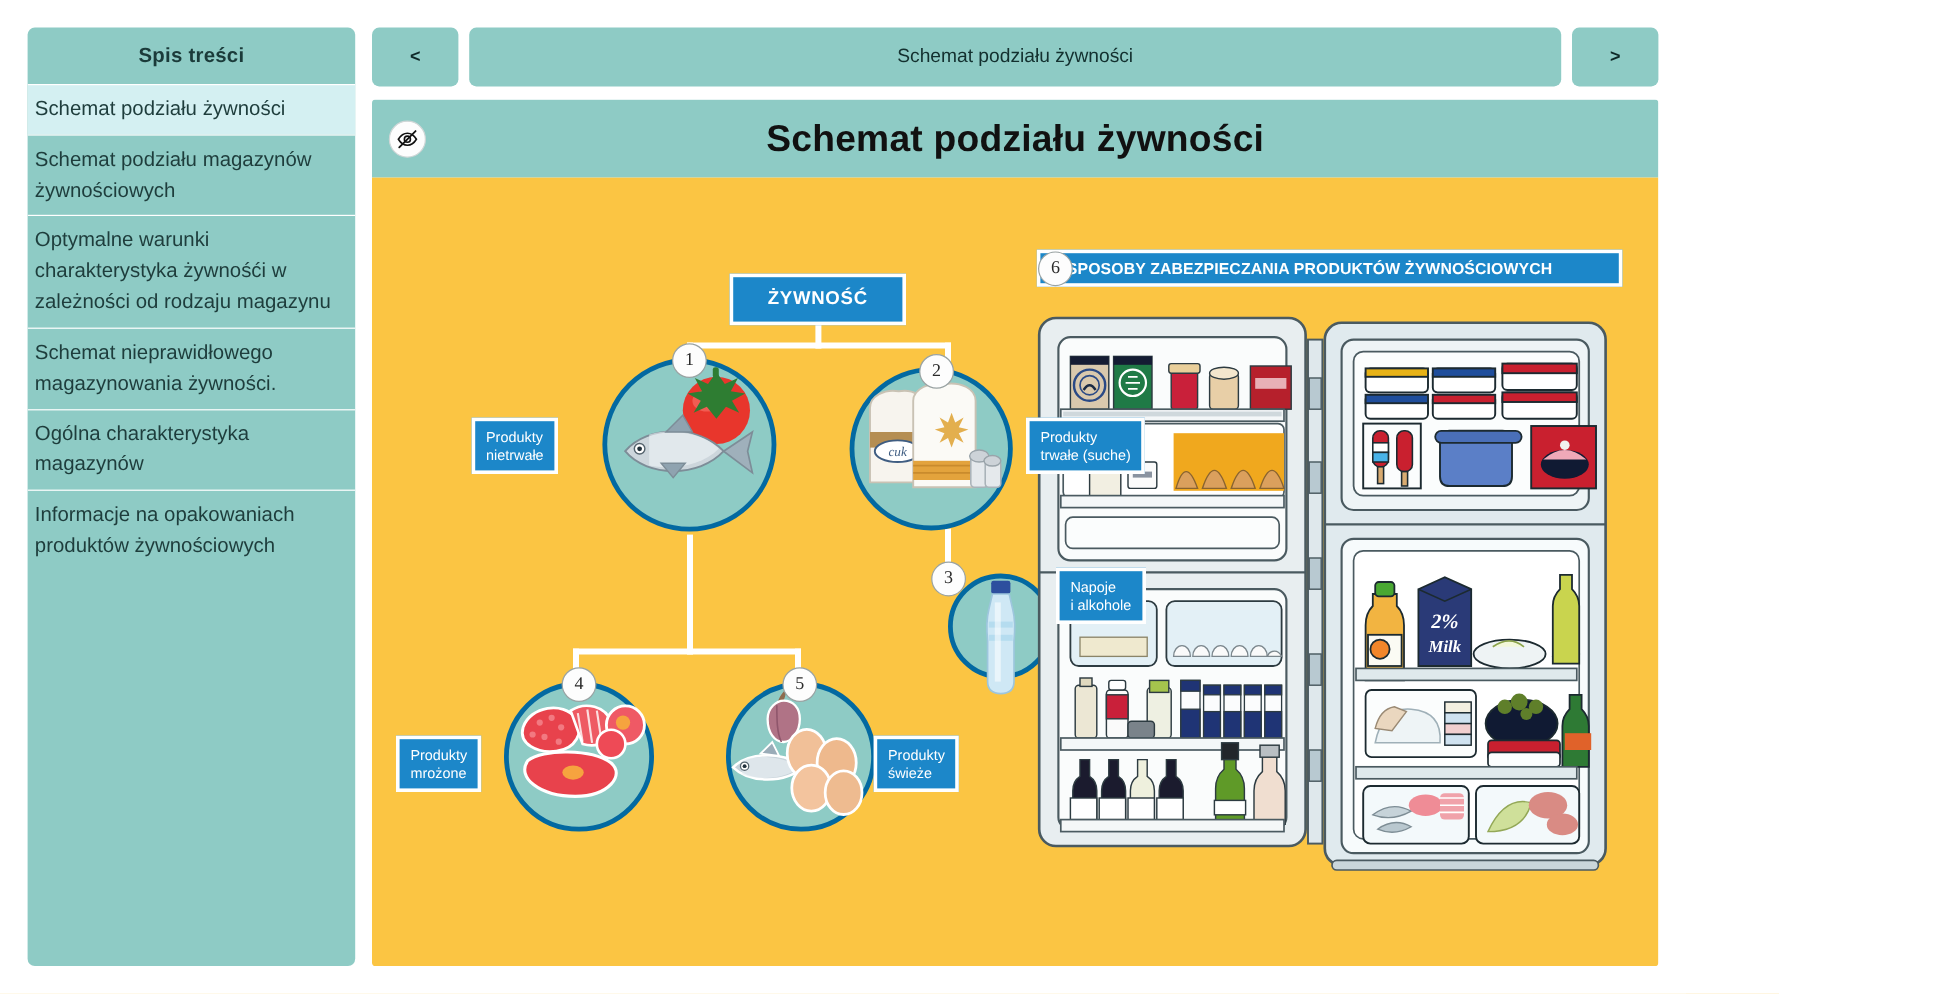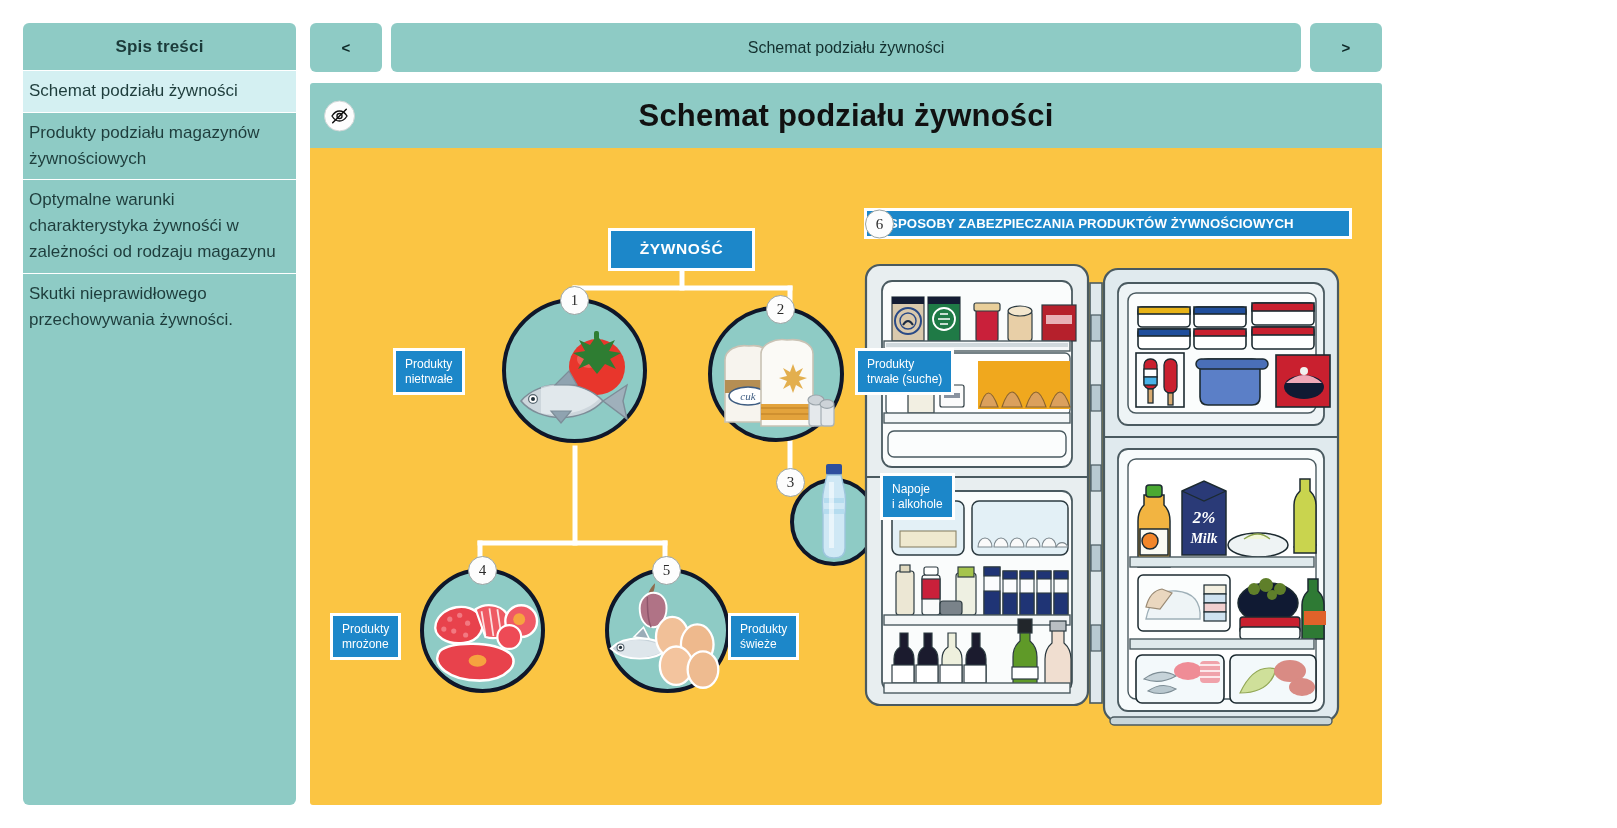--- a/index.html
+++ b/index.html
@@ -69,22 +69,22 @@
   .canvas {
     flex: 1; background: #fbc543; position: relative; overflow: hidden;
   }
 
   
   .diagram { position:absolute; left:0; top:0; width: 100%; height:100%; }
   .dg-svg { position:absolute; left:0; top:0; }
 
   .node-circle {
     position:absolute; border-radius: 50%;
-    background:#8ecbc5; border: 4px solid #0f172a;
-    display:flex; align-items:flex-end; justify-content:center;
+    background:#8ecbc5; border: 4px solid #0369a1;
+    display:flex; align-items:flex-start; justify-content:center;
     overflow: visible;
   }
   .badge {
     position:absolute; width: 29px; height: 29px; border-radius:50%;
     background:#fdfdfd; border: 1.6px solid #9aa3a3;
     display:flex; align-items:center; justify-content:center;
     font-size: 15px; color:#2b2b2b; z-index: 6;
     font-family: "Liberation Serif", serif;
   }
   .lbl {
@@ -113,23 +113,25 @@
 </style>
 </head>
 <body>
 
 <div class="app">
 
   <aside class="sidebar">
     <div class="toc-title">Spis treści</div>
     <div class="toc-list">
       <div class="toc-item active">Schemat podziału żywności</div>
-      <div class="toc-item">Produkty podziału magazynów żywnościowych</div>
+      <div class="toc-item">Schemat podziału magazynów żywnościowych</div>
       <div class="toc-item">Optymalne warunki charakterystyka żywnośći w zależności od rodzaju magazynu</div>
-      <div class="toc-item">Skutki nieprawidłowego przechowywania żywności.</div>
+      <div class="toc-item">Schemat nieprawidłowego magazynowania żywności.</div>
+      <div class="toc-item">Ogólna charakterystyka magazynów</div>
+      <div class="toc-item">Informacje na opakowaniach produktów żywnościowych</div>
     </div>
   </aside>
 
   <div class="right">
 
     <div class="topbar">
       <button class="nav-btn">&lt;</button>
       <div class="crumb-bar">
         <span>Schemat podziału żywności</span>
       </div>

